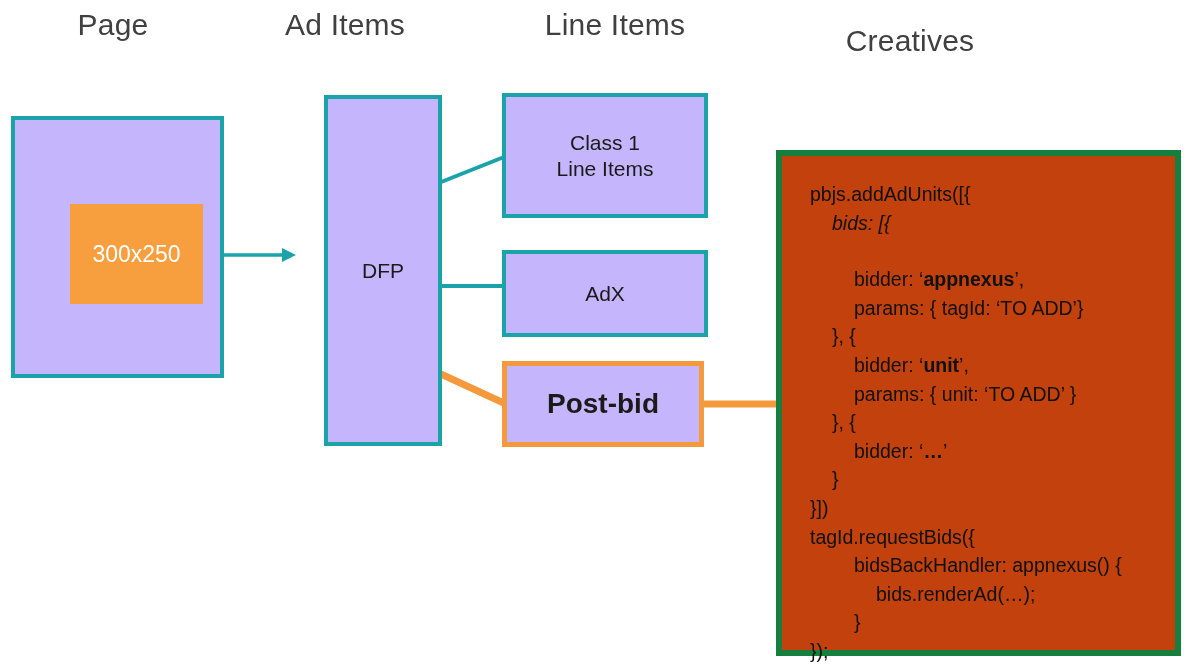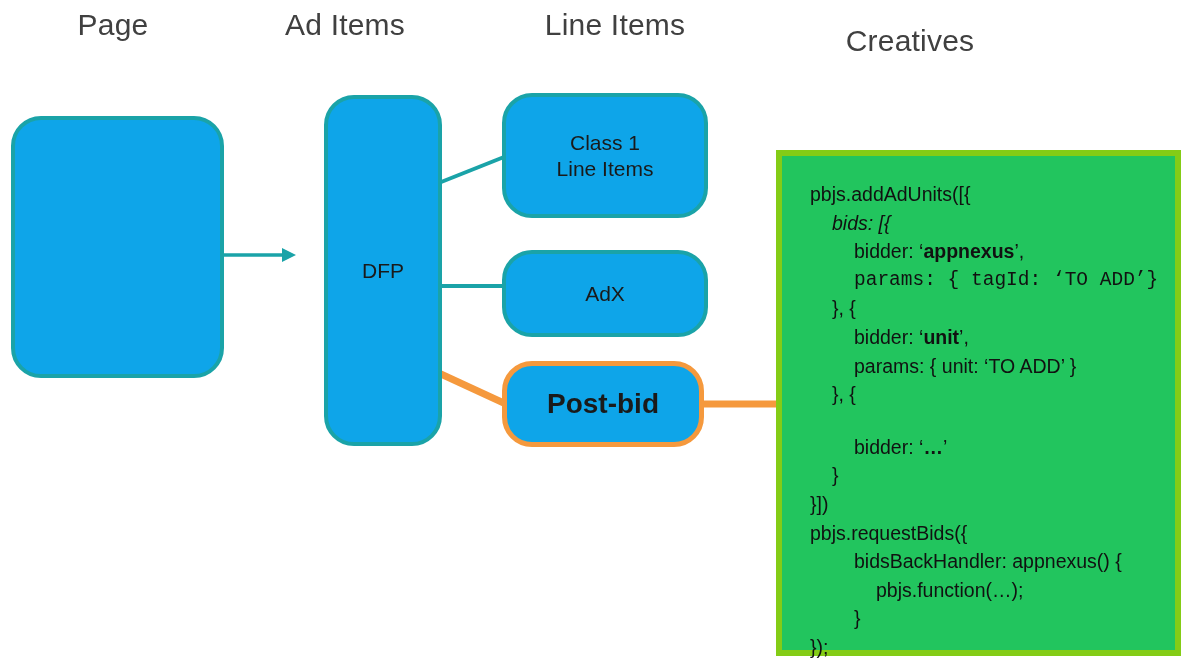--- a/index.html
+++ b/index.html
@@ -24,26 +24,25 @@
     font-size: 30px;
     font-weight: 400;
     color: #404040;
     text-align: center;
     white-space: nowrap;
     letter-spacing: 0.2px;
   }
   .box {
     position: absolute;
     box-sizing: border-box;
-    background: #0ea5e9;
+    background: #c4b5fd;
     display: flex;
     align-items: center;
     justify-content: center;
     text-align: center;
-    border-radius: 30px;
   }
   .box-teal {
     border: 4px solid #1aa3a8;
   }
   .box-orange {
     border: 5px solid #f5993d;
   }
   .box-label {
     font-size: 21px;
     line-height: 1.22;
@@ -69,22 +68,22 @@
     position: absolute;
     left: 0;
     top: 0;
     width: 1200px;
     height: 664px;
     pointer-events: none;
   }
   .code-box {
     position: absolute;
     box-sizing: border-box;
-    border: 6px solid #84cc16;
-    background: #22c55e;
+    border: 6px solid #15803d;
+    background: #c2410c;
     padding: 24px 20px 18px 28px;
   }
   .code-line {
     font-family: "Liberation Sans", sans-serif;
     font-size: 19.5px;
     line-height: 28.6px;
     color: #111111;
     white-space: pre;
   }
   .code-line b {
@@ -112,20 +111,23 @@
 
     <line x1="404" y1="357" x2="506" y2="404" stroke="#f5993d" stroke-width="7" stroke-linecap="square"></line>
 
     <line x1="700" y1="404" x2="782" y2="404" stroke="#f5993d" stroke-width="7"></line>
   </svg>
 
   <div class="box box-teal" style="left:11px; top:116px; width:213px; height:262px;">
     <span></span>
   </div>
 
+  <div class="adslot" style="left:70px; top:204px; width:133px; height:100px;">
+    <span class="adslot-label">300x250</span>
+  </div>
 
   <div class="box box-teal" style="left:288px; top:95px; width:118px; height:351px;margin-left:36px;">
     <span class="box-label">DFP</span>
   </div>
 
   <div class="box box-teal" style="left:502px; top:93px; width:206px; height:125px;">
     <span class="box-label">
       <span>Class 1</span><br>
       <span>Line Items</span>
     </span>
@@ -136,30 +138,30 @@
   </div>
 
   <div class="box box-orange" style="left:502px; top:361px; width:202px; height:86px;">
     <span class="box-label bold">Post-bid</span>
   </div>
 
   <div class="code-box" style="left:776px; top:150px; width:405px; height:506px;">
     <div id="code-lines">
         <div class="code-line" style="padding-left: 0px;"><span>pbjs.addAdUnits([{</span></div>
         <div class="code-line" style="padding-left: 22px; font-style: italic;"><span>bids: [{</span></div>
-        <div class="code-line" style="padding-left: 44px;"><span>bidder: ‘</span><b>appnexus</b><span>’,</span></div>
-        <div class="code-line" style="padding-left: 44px; font-family: Liberation Mono, monospace;"><span>params: { tagId: ‘TO ADD’}</span></div>
+        <div class="code-line" style="padding-left: 44px; margin-top: 28px;"><span>bidder: ‘</span><b>appnexus</b><span>’,</span></div>
+        <div class="code-line" style="padding-left: 44px;"><span>params: { tagId: ‘TO ADD’}</span></div>
         <div class="code-line" style="padding-left: 22px;"><span>}, {</span></div>
         <div class="code-line" style="padding-left: 44px;"><span>bidder: ‘</span><b>unit</b><span>’,</span></div>
         <div class="code-line" style="padding-left: 44px;"><span>params: { unit: ‘TO ADD’ }</span></div>
         <div class="code-line" style="padding-left: 22px;"><span>}, {</span></div>
-        <div class="code-line" style="padding-left: 44px; margin-top: 24px;"><span>bidder: ‘</span><b>…</b><span>’</span></div>
+        <div class="code-line" style="padding-left: 44px;"><span>bidder: ‘</span><b>…</b><span>’</span></div>
         <div class="code-line" style="padding-left: 22px;"><span>}</span></div>
         <div class="code-line" style="padding-left: 0px;"><span>}])</span></div>
-        <div class="code-line" style="padding-left: 0px;"><span>pbjs.requestBids({</span></div>
+        <div class="code-line" style="padding-left: 0px;"><span>tagId.requestBids({</span></div>
         <div class="code-line" style="padding-left: 44px;"><span>bidsBackHandler: appnexus() {</span></div>
-        <div class="code-line" style="padding-left: 66px;"><span>pbjs.function(…);</span></div>
+        <div class="code-line" style="padding-left: 66px;"><span>bids.renderAd(…);</span></div>
         <div class="code-line" style="padding-left: 44px;"><span>}</span></div>
         <div class="code-line" style="padding-left: 0px;"><span>});</span></div>
       </div>
   </div>
 
 </div>
 
 </body></html>

